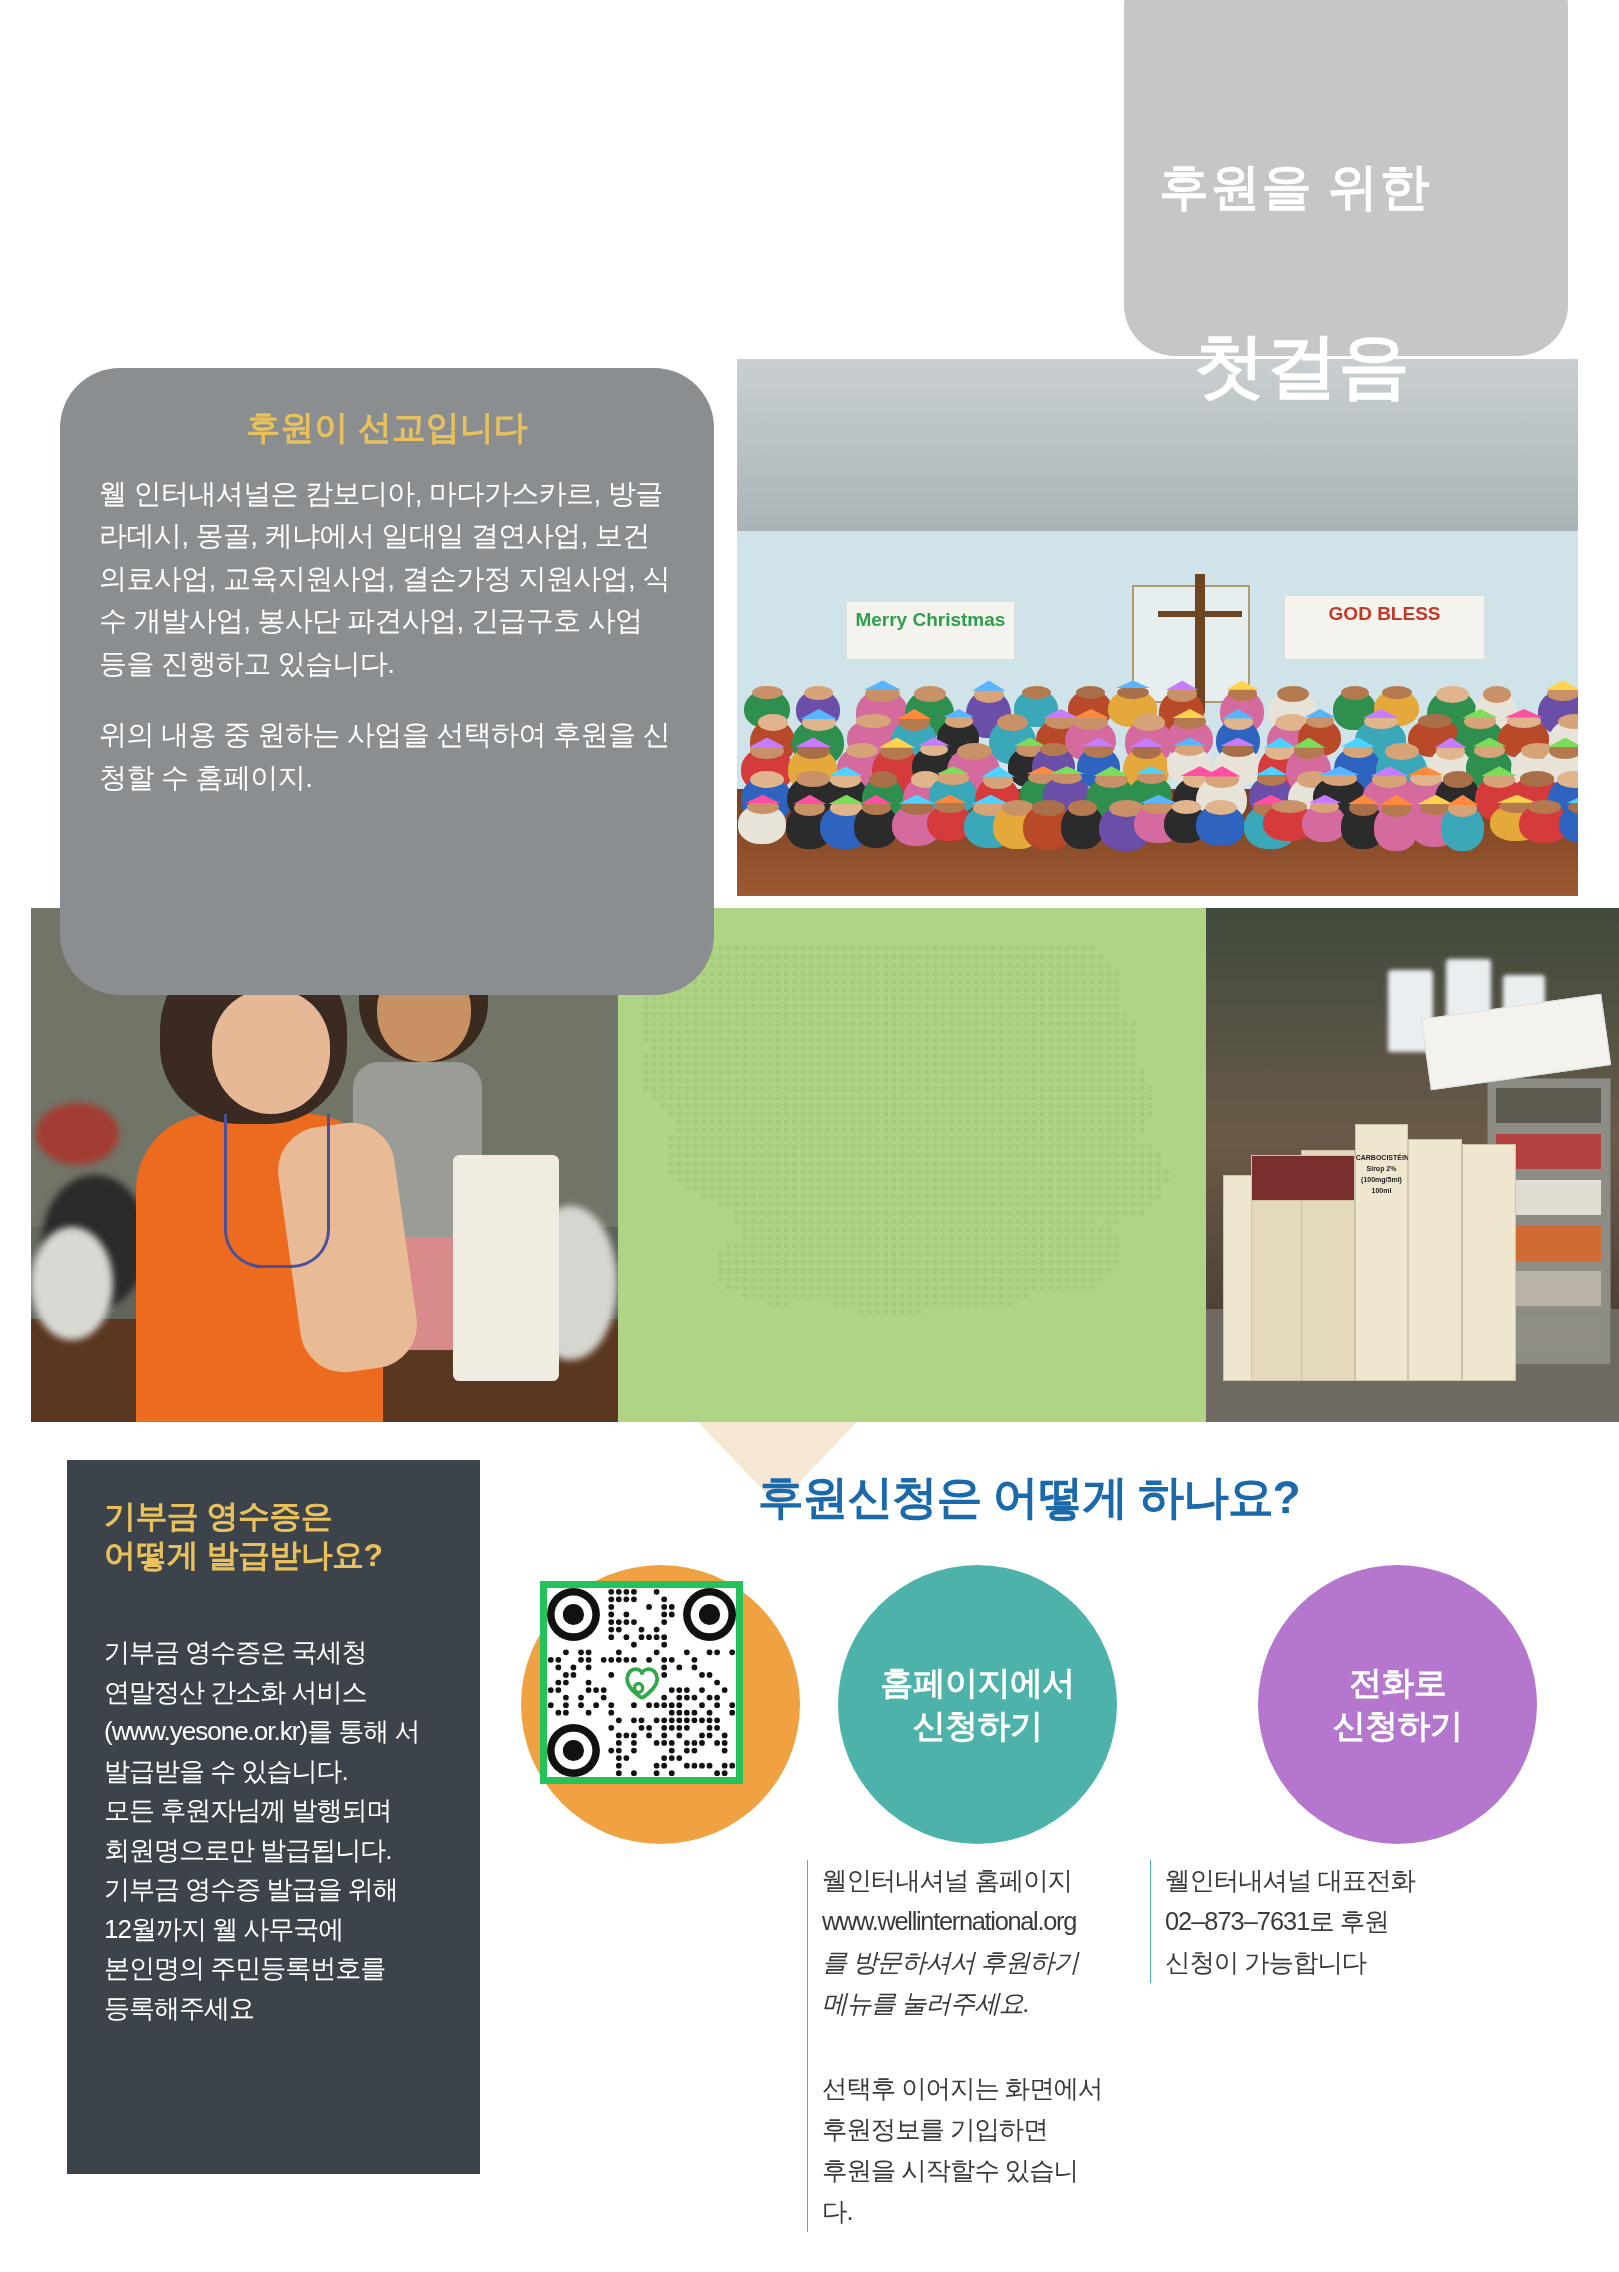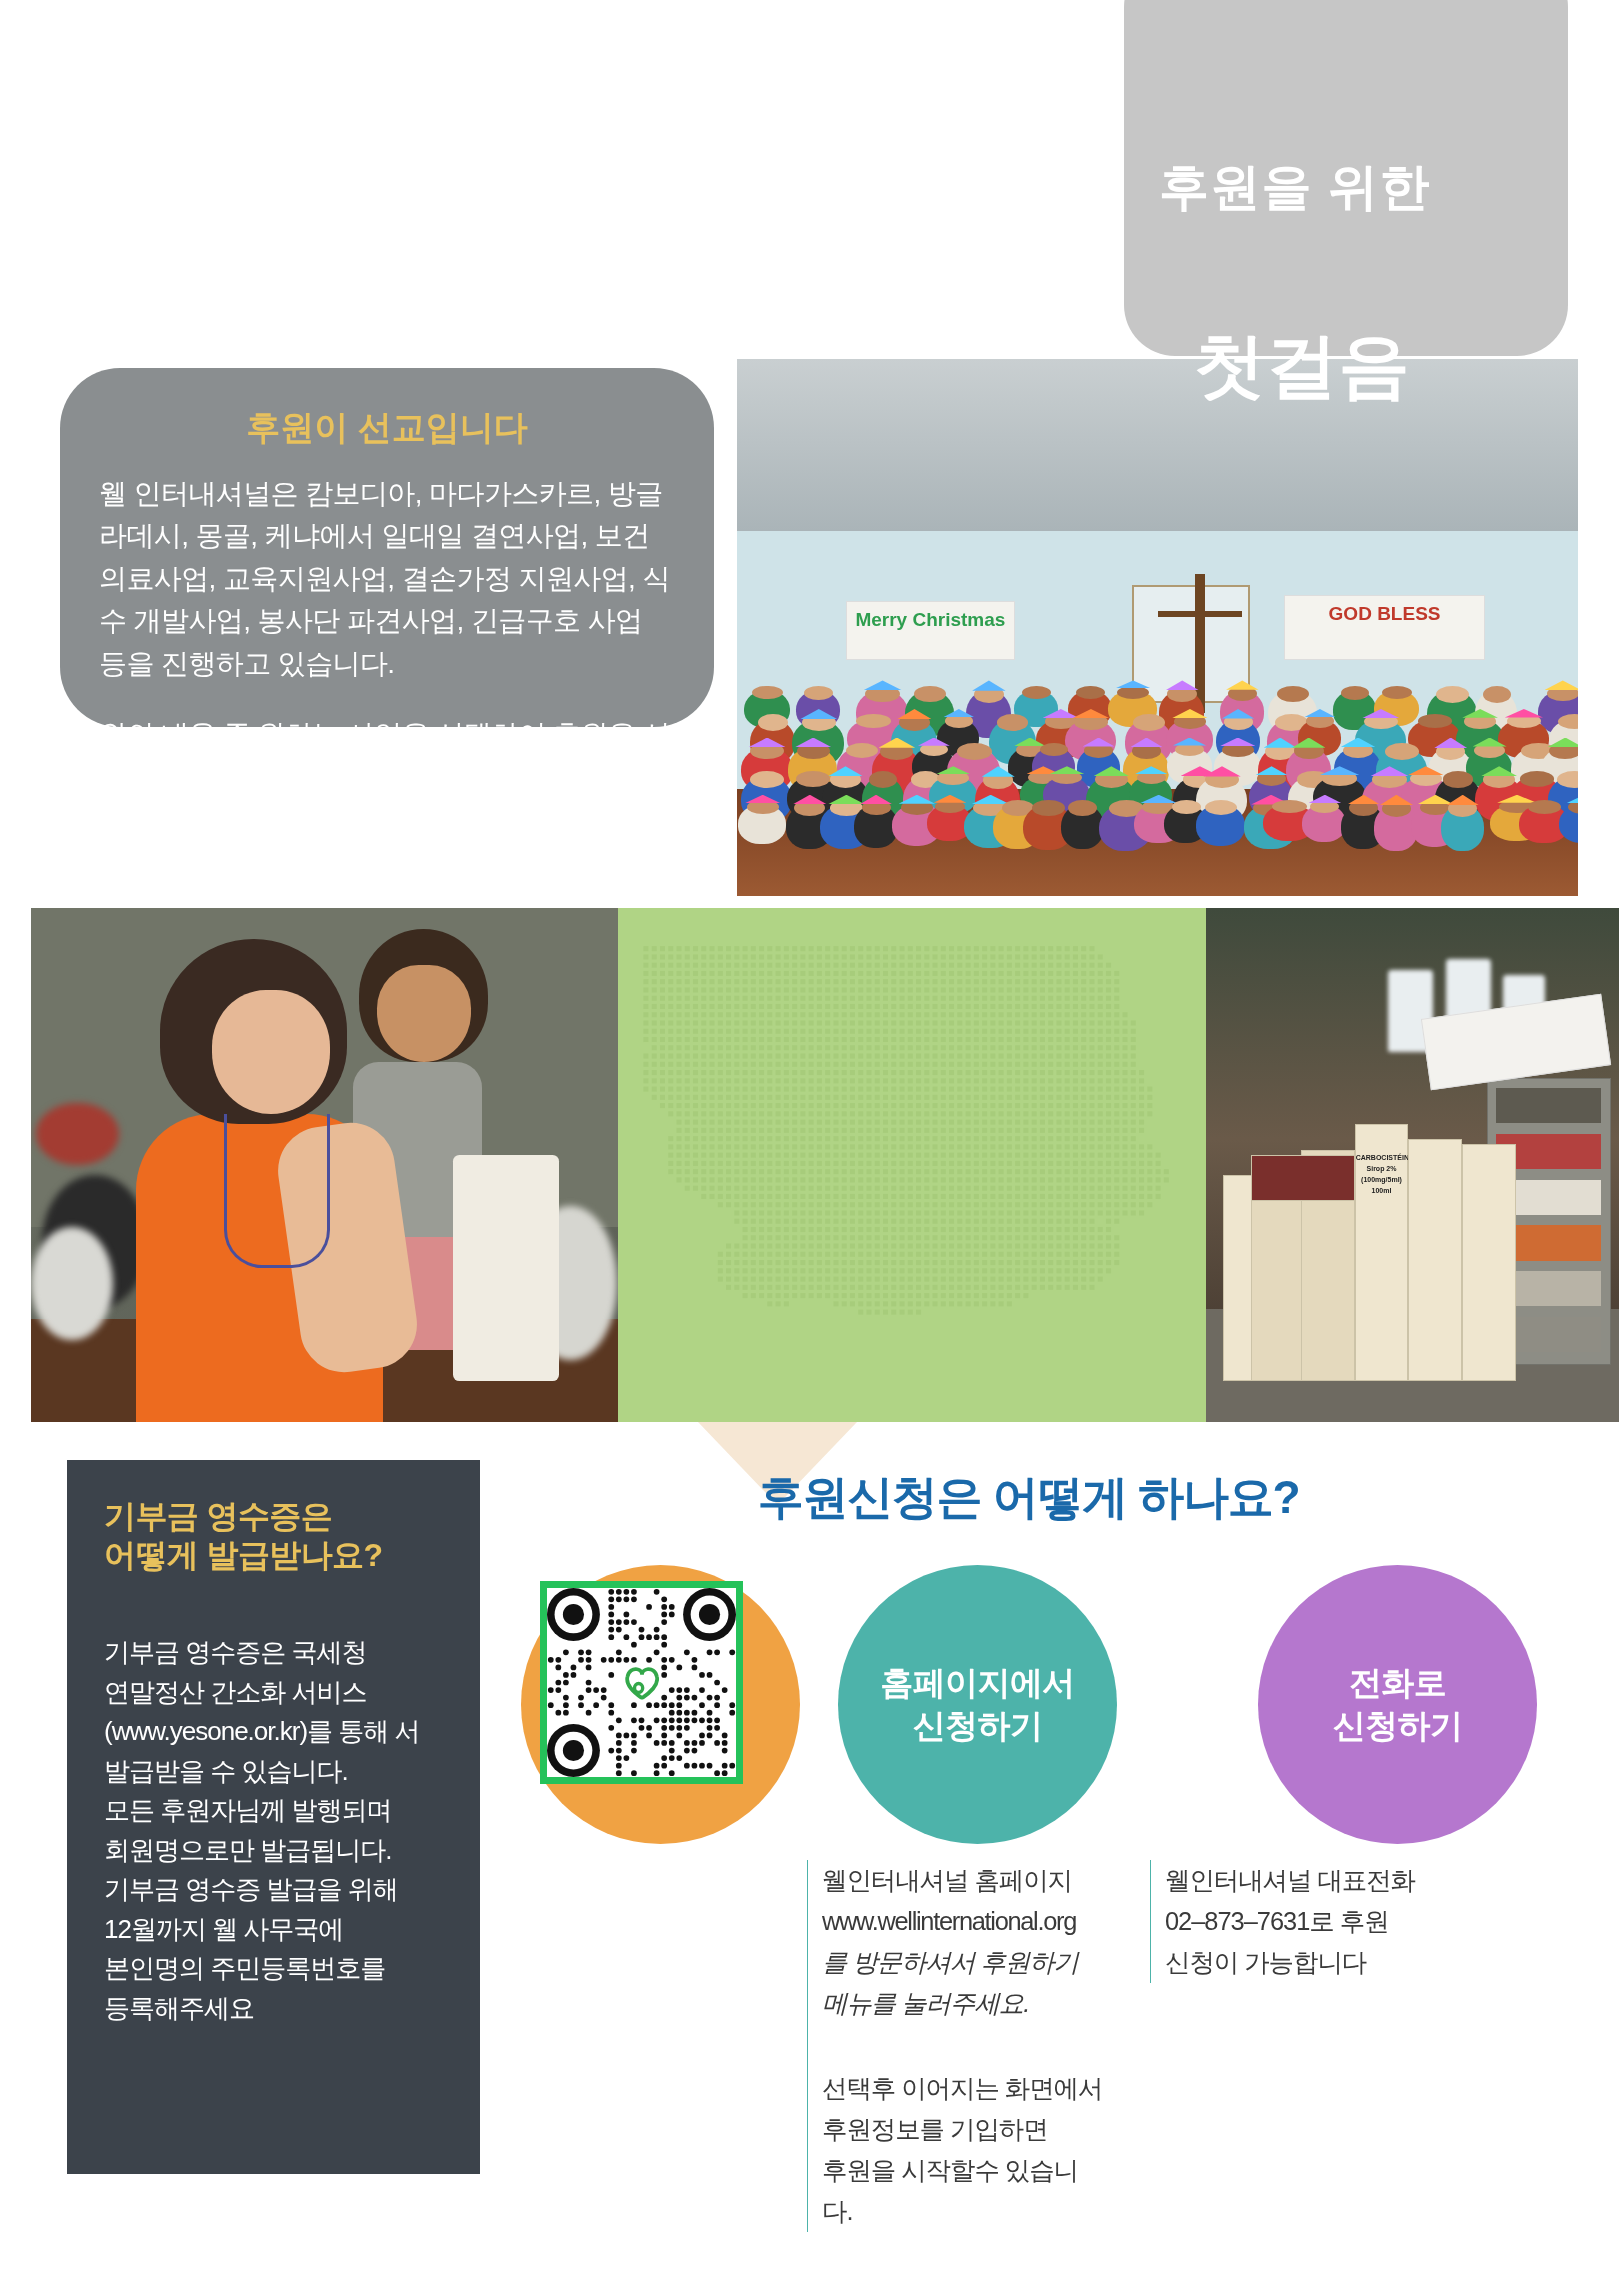--- a/index.html
+++ b/index.html
@@ -41,21 +41,21 @@
     letter-spacing: -1.3px; margin-left: 20.3px; line-height: 0.95;
     font-family: "DejaVu Sans", sans-serif;
   }
   .logo-right { margin-left: 24px; display: flex; flex-direction: column; justify-content: center; }
   .logo-tag { font-size: 23px; color: #231f20; font-weight: 500; letter-spacing: -0.3px; }
   .logo-intl { font-size: 38px; font-weight: 800; color: #1459a8; letter-spacing: -0.6px; margin-top: 5.1px; }
 
   
   .intro-box {
     position: absolute; left: 60px; top: 368px;
-    width: 654px; height: 359px;
+    width: 654px; height: 627px;
     background: #8a8e90;
     border-radius: 60px;
     padding: 37px 39px 0 39px;
     z-index: 3;
   }
   .intro-title {
     text-align: center; color: #e8c15c;
     font-size: 34px; font-weight: 700; letter-spacing: 0px;
     margin-bottom: 21.6px;
   }
@@ -218,21 +218,21 @@
 
   <div class="hero-banner"></div>
   <div class="hero-line1">후원을 위한</div>
   <div class="hero-line2">첫걸음</div>
 
 
   <div class="intro-box">
     <div class="intro-title">후원이 선교입니다</div>
     <div class="intro-body">
       <p>웰 인터내셔널은 캄보디아, 마다가스카르, 방글라데시, 몽골, 케냐에서 일대일 결연사업, 보건의료사업, 교육지원사업, 결손가정 지원사업, 식수 개발사업, 봉사단 파견사업, 긴급구호 사업 등을 진행하고 있습니다.</p>
-      <p>위의 내용 중 원하는 사업을 선택하여 후원을 신청할 수 있습니다.</p>
+      <p>위의 내용 중 원하는 사업을 선택하여 후원을 신청할 수 홈페이지.</p>
     </div>
   </div>
 
   <div class="photo-group">
     <div class="pg-roof"></div>
     <div class="pg-wall"></div>
     <div class="pg-floor"></div>
     <div class="pg-window"></div>
     <div class="pg-cross-v"></div>
     <div class="pg-cross-h"></div>

